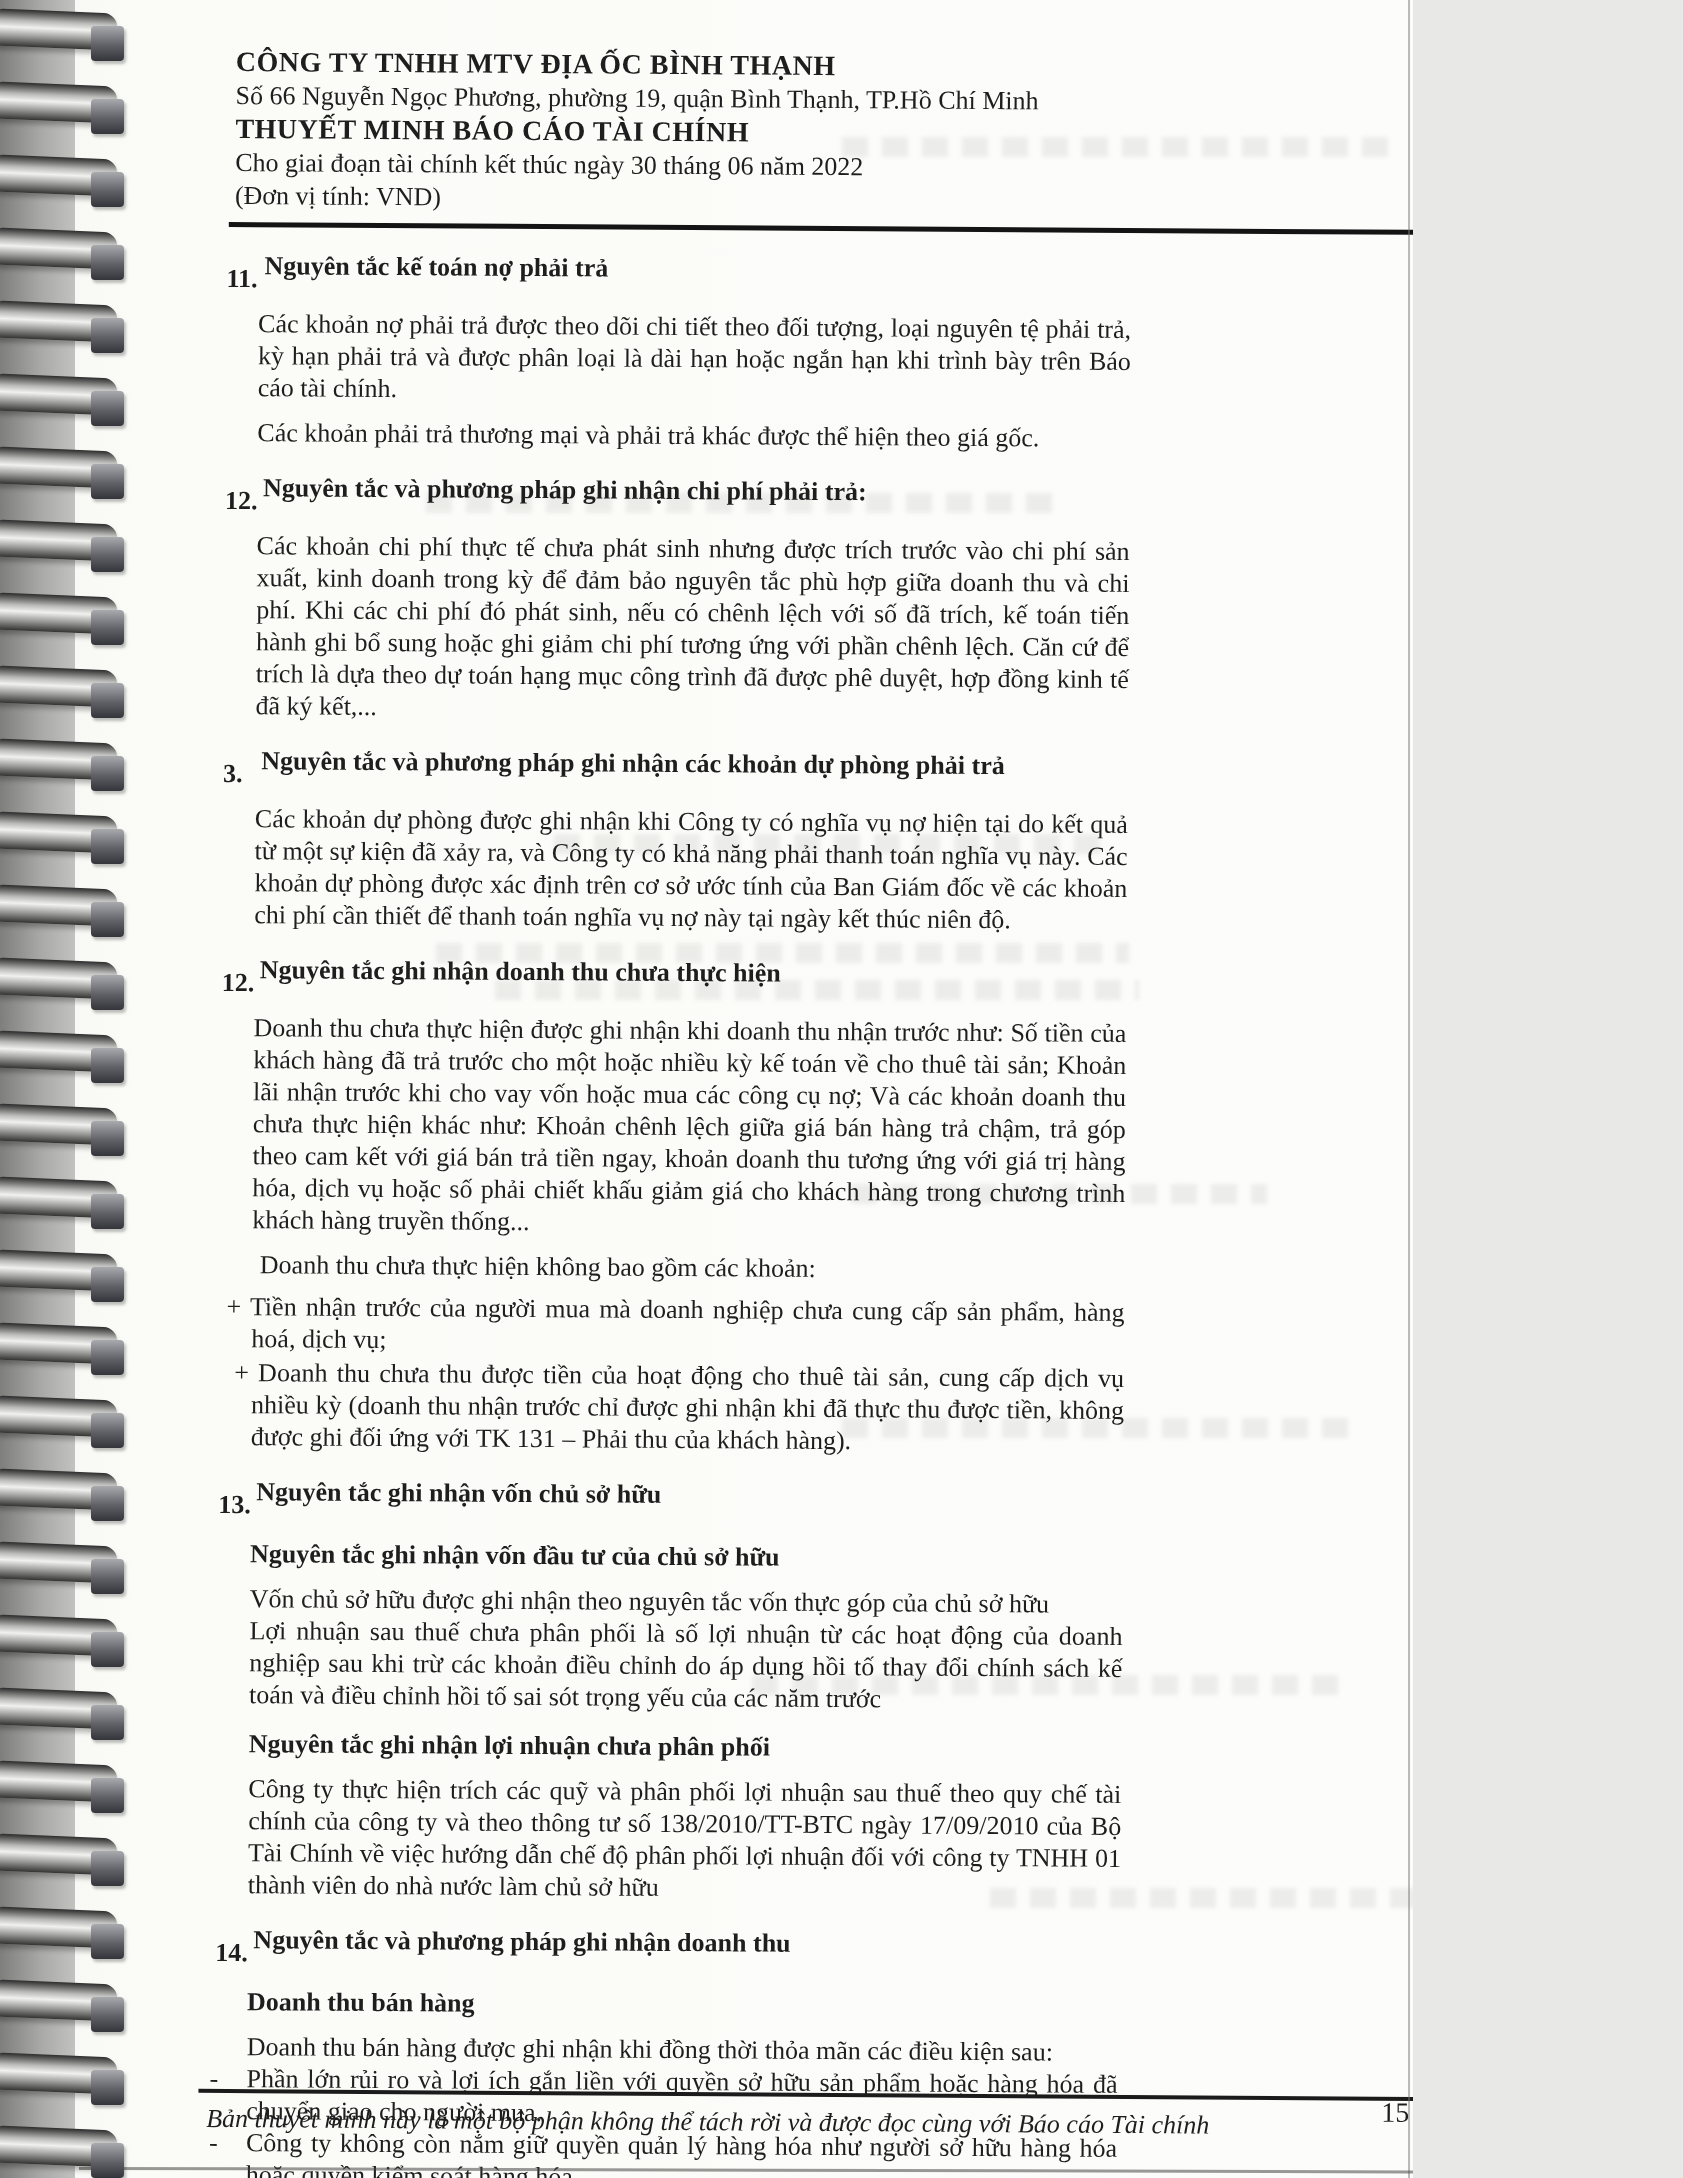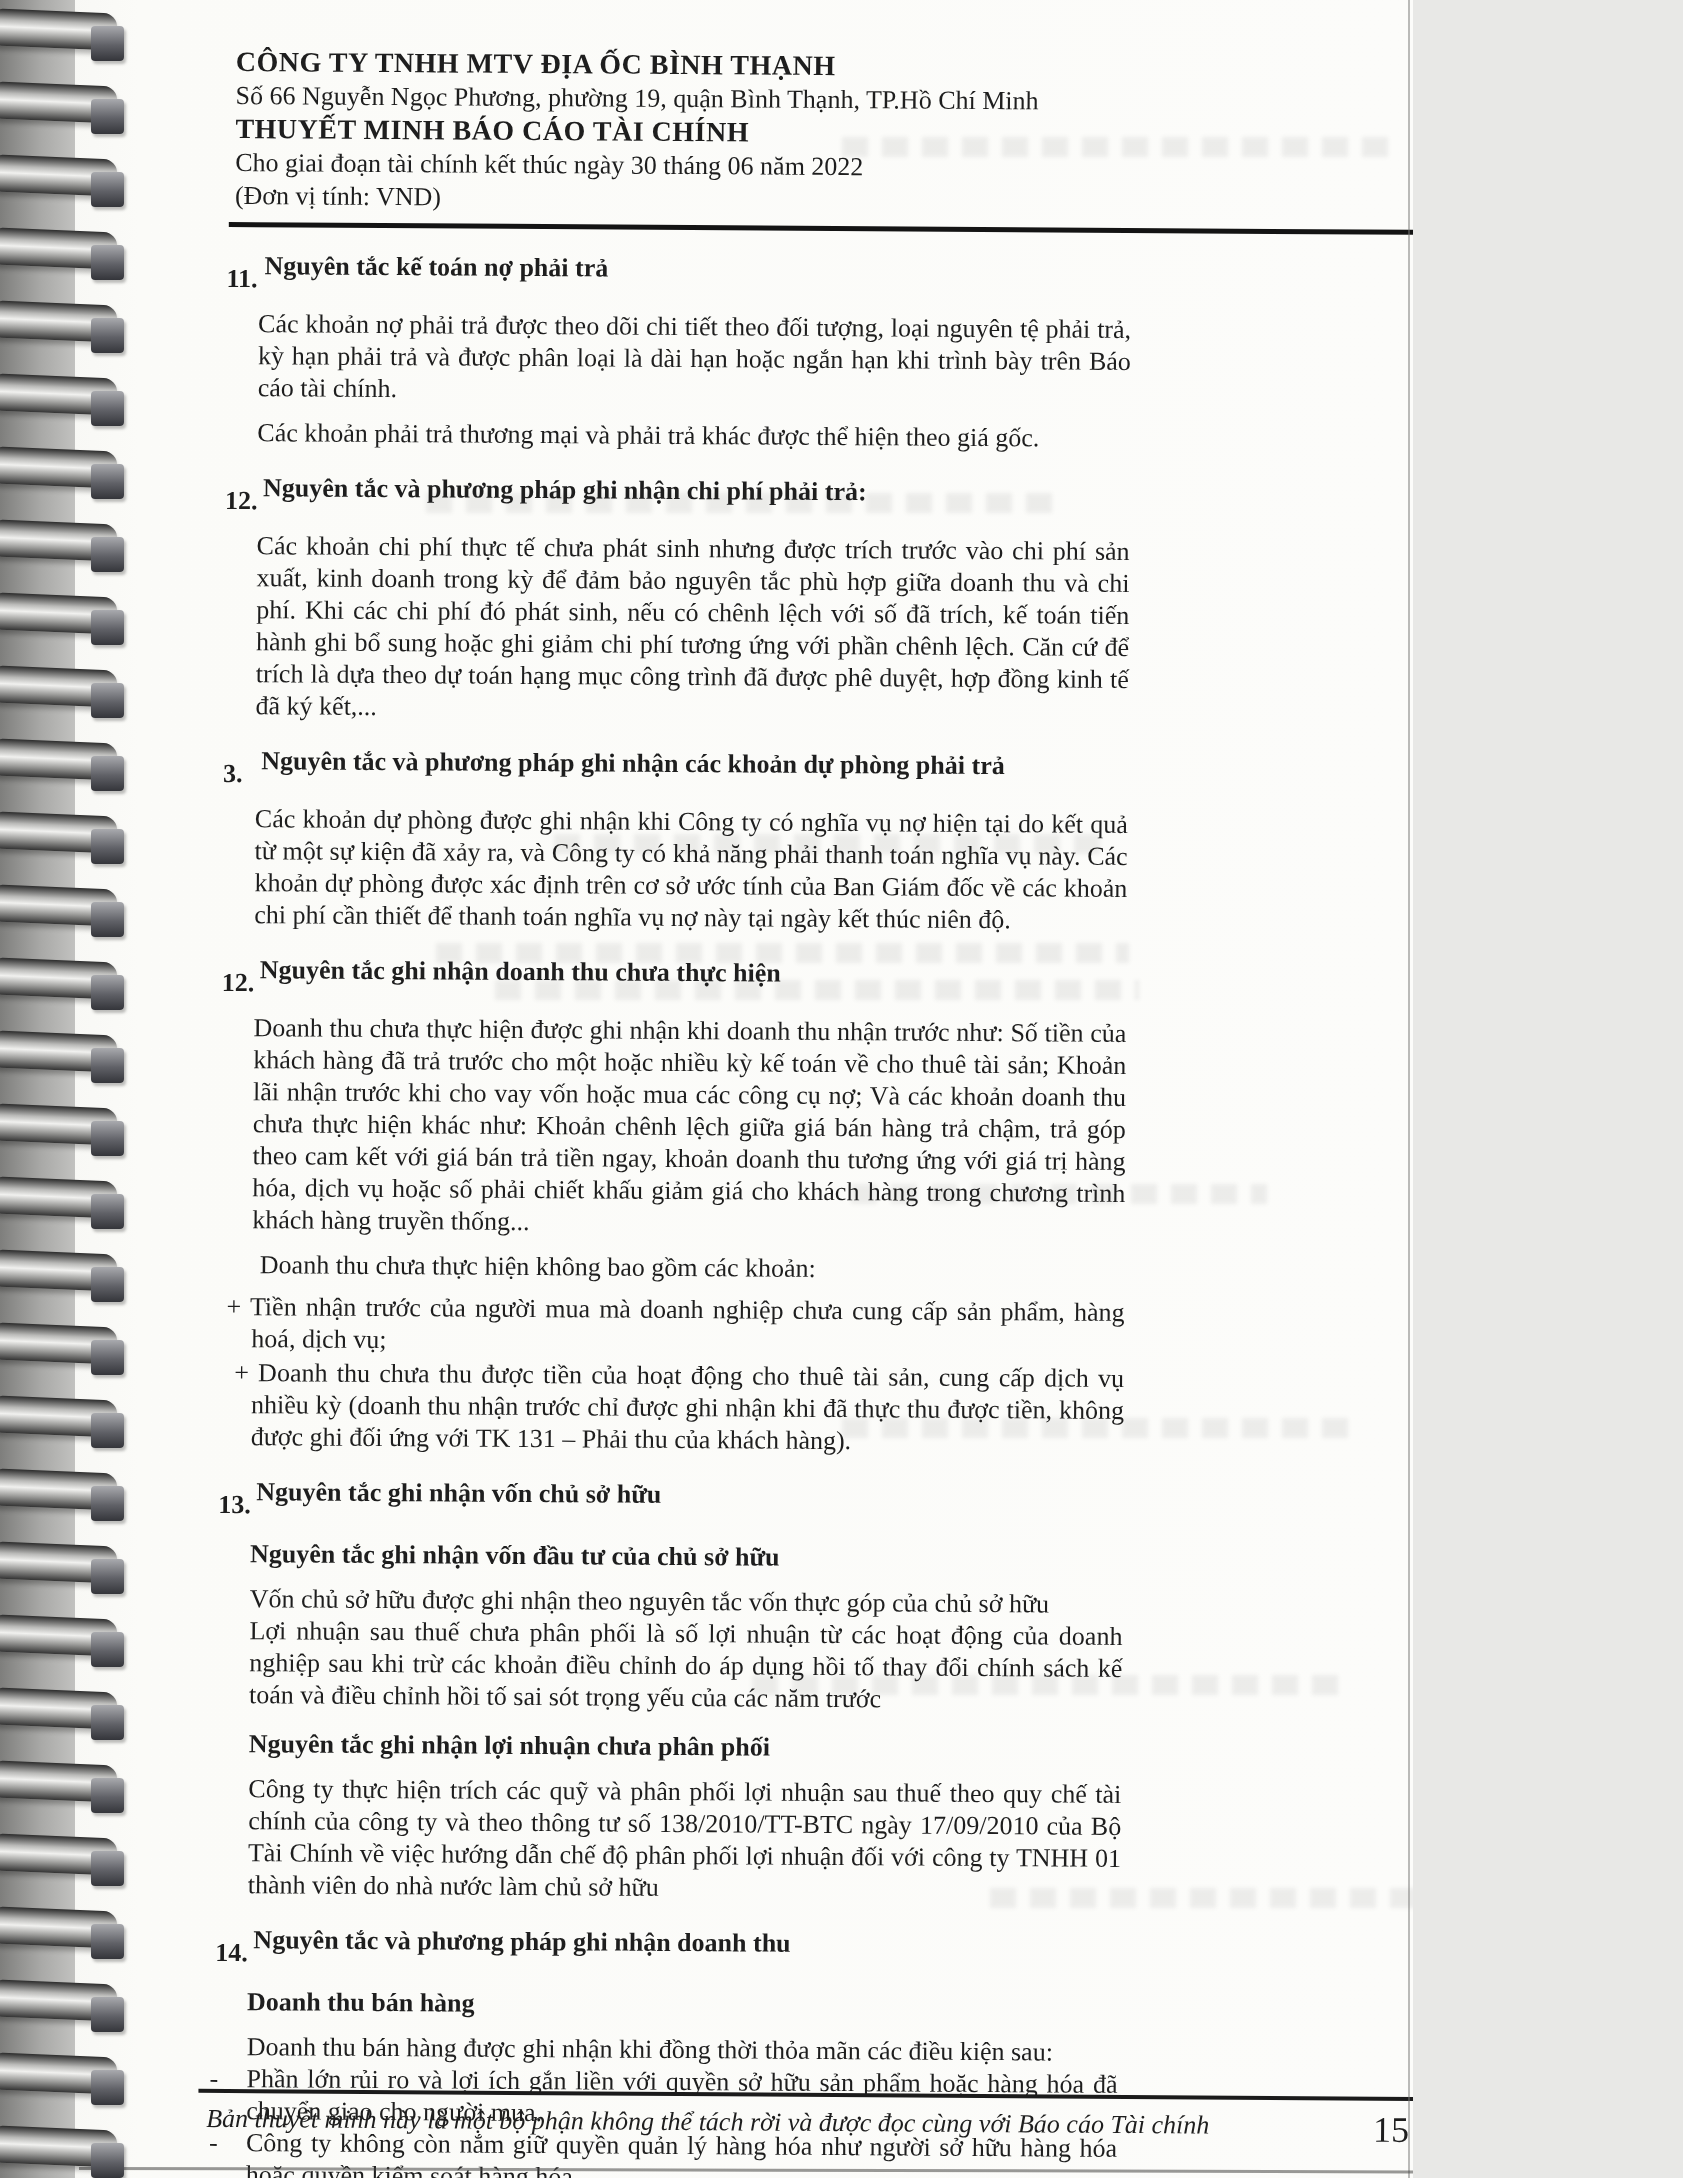--- a/index.html
+++ b/index.html
@@ -41,21 +41,21 @@
   p.intro{margin-left:40px;margin-bottom:10px;}
   p.plus1{text-indent:-25px;margin:8px 0 2px 32px;}
   p.plus2{text-indent:-17px;margin:2px 0 10px 32px;}
   .bullet{display:flex;width:908px;margin:0 0 0 -5px;font-size:26px;line-height:32px;}
   .bullet .dash{width:37px;flex:none;}
   .bullet .bt{flex:1;text-align:justify;}
   
   .footer{position:absolute;left:-16px;top:2045px;width:1433px;}
   .foot-rule{width:1433px;height:4px;background:#1b1b1b;}
   .foot-note{font-style:italic;font-size:26px;margin:11px 0 0 8px;}
-  .page-num{position:absolute;right:222px;top:12px;font-size:36px;font-style:normal;font-family:Liberation Serif, serif;}
+  .page-num{position:absolute;right:222px;top:0;font-size:28px;font-style:normal;font-family:Liberation Serif, serif;}
   
   .stamp-ring1{position:absolute;left:1618px;top:628px;width:477px;height:477px;
     border:4px solid rgba(178,56,62,.55);border-radius:50%;z-index:3;}
   .stamp-ring2{position:absolute;left:1636px;top:645px;width:442px;height:442px;
     border:3px solid rgba(178,56,62,.45);border-radius:50%;z-index:3;}
   .stamp-ch{position:absolute;z-index:3;color:rgba(170,45,52,.85);font-weight:bold;
     font-family:"Liberation Sans",sans-serif;}
   .st-up{left:1630px;top:782px;font-size:23px;transform:rotate(68deg);}
   .st-star{left:1620px;top:835px;font-size:27px;transform:rotate(90deg);}
   .st-low{left:1626px;top:889px;font-size:23px;transform:rotate(108deg);}

